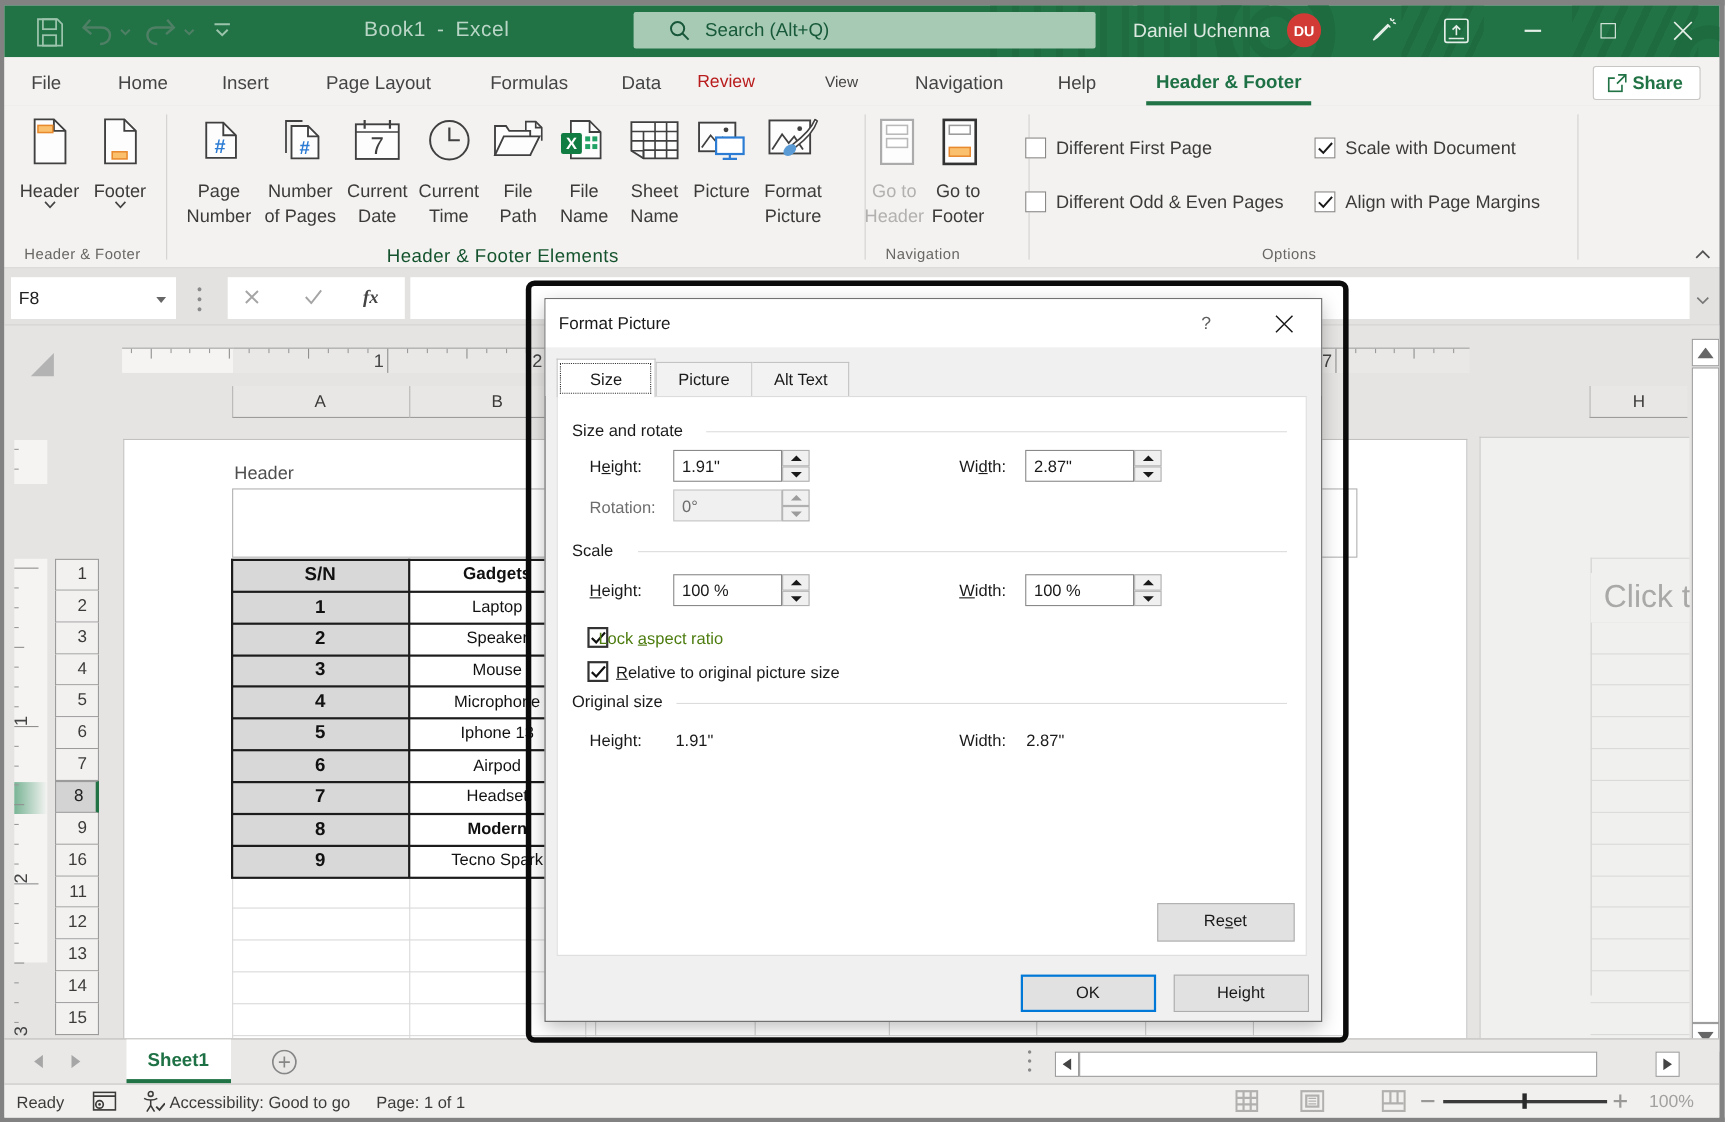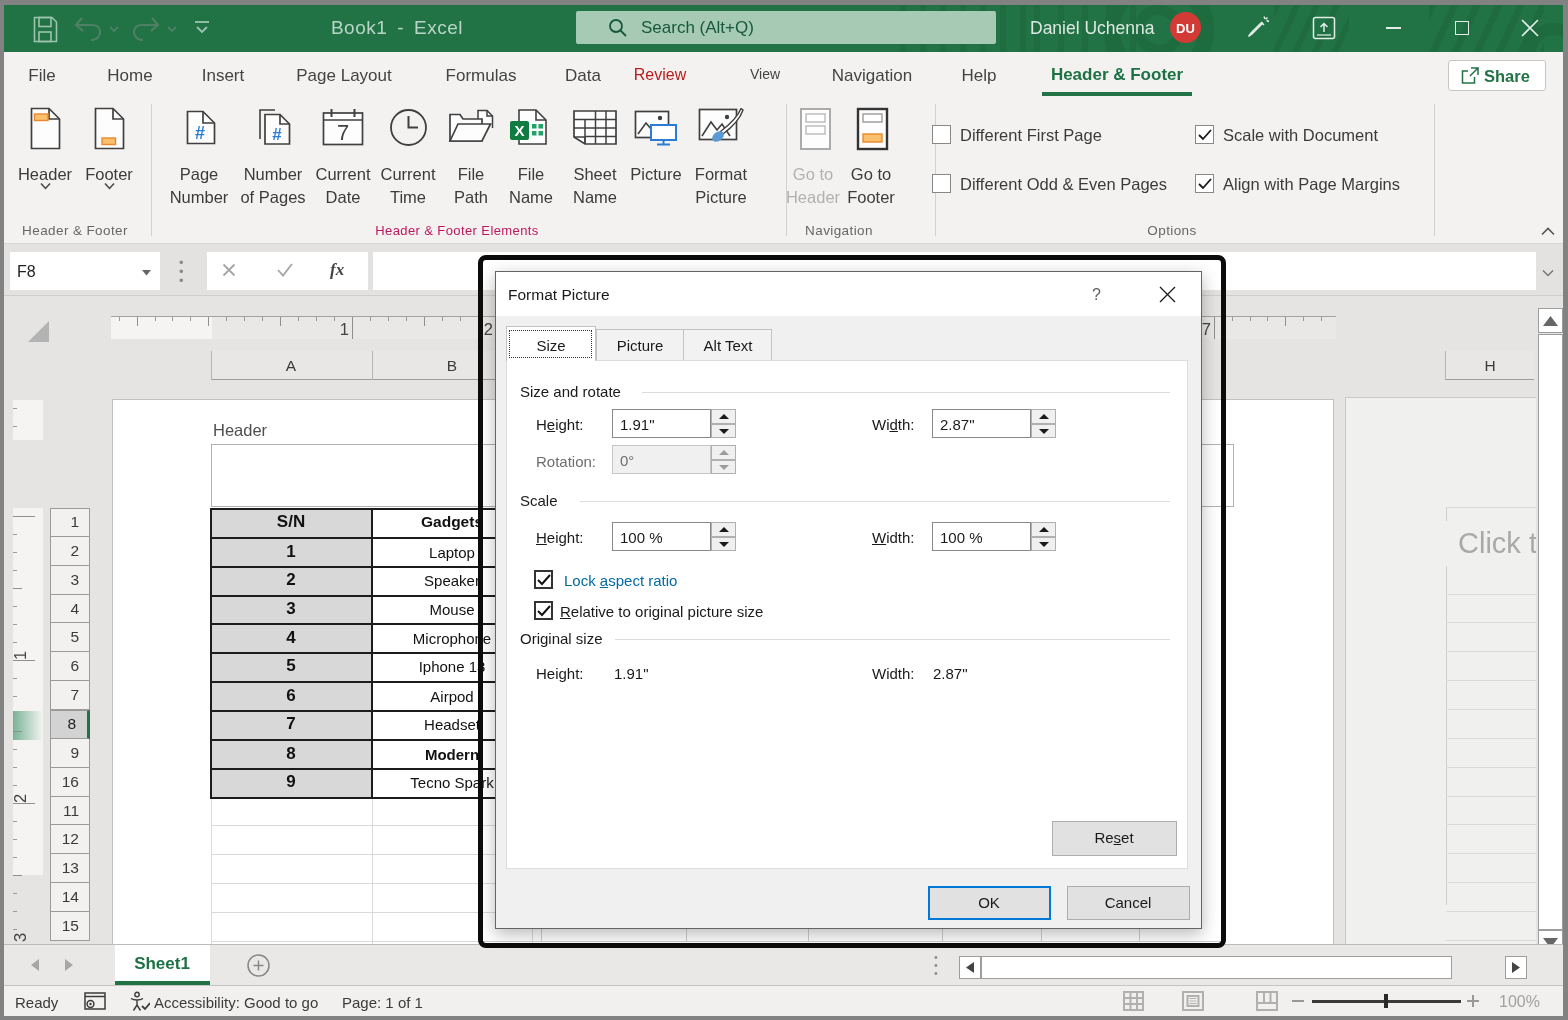--- a/index.html
+++ b/index.html
@@ -85,21 +85,21 @@
     <path d="M11 1 H18 V8 M18 1 L10 9"></path>
   </svg>
 <div class="t" style="left:1484px;top:67px;font-size:16.5px;font-weight:bold;color:#217346">Share</div>
 <div class="a" style="left:4px;top:96px;width:1559px;height:147px;background:#f3f2f1"></div>
 <div class="a" style="left:4px;top:243px;width:1559px;height:1px;background:#d8d6d4"></div>
 <div class="a" style="left:151px;top:104px;width:1px;height:132px;background:#d3d1cf"></div>
 <div class="a" style="left:786px;top:104px;width:1px;height:132px;background:#d3d1cf"></div>
 <div class="a" style="left:935px;top:104px;width:1px;height:132px;background:#d3d1cf"></div>
 <div class="a" style="left:1434px;top:104px;width:1px;height:132px;background:#d3d1cf"></div>
 <div class="t" style="left:75px;top:223px;transform:translateX(-50%);font-size:13.5px;letter-spacing:.4px;color:#696763">Header &amp; Footer</div>
-<div class="t" style="left:457px;top:223px;transform:translateX(-50%);font-size:13px;letter-spacing:.4px;color:#be185d">Header &amp; Footer Elements</div>
+<div class="t" style="left:457px;top:223px;transform:translateX(-50%);font-size:17px;letter-spacing:.4px;color:#14532d">Header &amp; Footer Elements</div>
 <div class="t" style="left:839px;top:223px;transform:translateX(-50%);font-size:13.5px;letter-spacing:.4px;color:#696763">Navigation</div>
 <div class="t" style="left:1172px;top:223px;transform:translateX(-50%);font-size:13.5px;letter-spacing:.4px;color:#696763">Options</div>
 <svg class="a" style="left:1540px;top:226px" width="16" height="10" viewBox="0 0 16 10" fill="none" stroke="#555" stroke-width="1.6">
 <path d="M2 8.5 L8 2.5 L14 8.5"></path>
   </svg>
 <svg class="a" style="left:30px;top:107px" width="31" height="43" viewBox="0 0 31 43">
 <path d="M1.5 1.5 H19 L29.5 12 V41.5 H1.5 Z" fill="#fdfdfd" stroke="#404040" stroke-width="1.7"></path>
 <path d="M19 1.5 V12 H29.5" fill="none" stroke="#404040" stroke-width="1.7"></path>
 <rect x="4.5" y="7" width="13.5" height="6.5" fill="#fbc06d" stroke="#e8892e" stroke-width="1.4"></rect>
   </svg>
@@ -574,28 +574,28 @@
 <div class="a" style="left:932px;top:522px;width:99px;height:29px;background:#fff;border:1px solid #898989"></div>
 <div class="t" style="left:940px;top:529px;font-size:15px;color:#1a1a1a">100 %</div>
 <div class="a" style="left:1031px;top:522px;width:25px;height:14.5px;background:#f0f0f0;border:1px solid #b0b0b0"></div>
 <div class="a" style="left:1039px;top:527px;width:0;height:0;border-left:5px solid transparent;border-right:5px solid transparent;border-bottom:5px solid #1a1a1a"></div>
 <div class="a" style="left:1031px;top:536.5px;width:25px;height:14.5px;background:#f0f0f0;border:1px solid #b0b0b0"></div>
 <div class="a" style="left:1039px;top:541.5px;width:0;height:0;border-left:5px solid transparent;border-right:5px solid transparent;border-top:5px solid #1a1a1a"></div>
 <div class="a" style="left:534px;top:570px;width:19px;height:19px;background:#fff;border:2px solid #333"></div>
 <svg class="a" style="left:537px;top:574px" width="14" height="12" viewBox="0 0 14 12" fill="none" stroke="#111" stroke-width="2">
     <path d="M1 6 L5 10 L13 1"></path>
   </svg>
-<div class="t" style="left:564px;top:572px;font-size:15px;color:#0369a1">Lock <span style="text-decoration:underline">a</span>spect ratio</div>
+<div class="t" style="left:544px;top:572px;font-size:15px;color:#4d7c0f">Lock <span style="text-decoration:underline">a</span>spect ratio</div>
 <div class="a" style="left:534px;top:601px;width:19px;height:19px;background:#fff;border:2px solid #333"></div>
 <svg class="a" style="left:537px;top:605px" width="14" height="12" viewBox="0 0 14 12" fill="none" stroke="#111" stroke-width="2">
     <path d="M1 6 L5 10 L13 1"></path>
   </svg>
 <div class="t" style="left:560px;top:603px;font-size:15px;color:#1a1a1a"><span style="text-decoration:underline">R</span>elative to original picture size</div>
 <div class="t" style="left:536px;top:665px;font-size:15px;color:#1a1a1a">Height:</div>
 <div class="t" style="left:614px;top:665px;font-size:15px;color:#1a1a1a">1.91"</div>
 <div class="t" style="left:872px;top:665px;font-size:15px;color:#1a1a1a">Width:</div>
 <div class="t" style="left:933px;top:665px;font-size:15px;color:#1a1a1a">2.87"</div>
 <div class="a" style="left:1052px;top:821px;width:125px;height:35px;background:#e1e1e1;border:1px solid #adadad"></div>
 <div class="t" style="left:1114px;top:829px;transform:translateX(-50%);font-size:15px;color:#1a1a1a">Re<span style="text-decoration:underline">s</span>et</div>
 <div class="a" style="left:928px;top:886px;width:123px;height:34px;background:#e1e1e1;border:2px solid #0078d7"></div>
 <div class="t" style="left:989px;top:894px;transform:translateX(-50%);font-size:15px;color:#1a1a1a">OK</div>
 <div class="a" style="left:1067px;top:886px;width:123px;height:34px;background:#e1e1e1;border:1px solid #adadad"></div>
-<div class="t" style="left:1128px;top:894px;transform:translateX(-50%);font-size:15px;color:#1a1a1a">Cancel</div>
+<div class="t" style="left:1128px;top:894px;transform:translateX(-50%);font-size:15px;color:#1a1a1a">Height</div>
 <div class="a" style="left:478px;top:255px;width:748px;height:693px;border:5px solid #0b0b0b;border-radius:8px"></div>
 </body></html>

